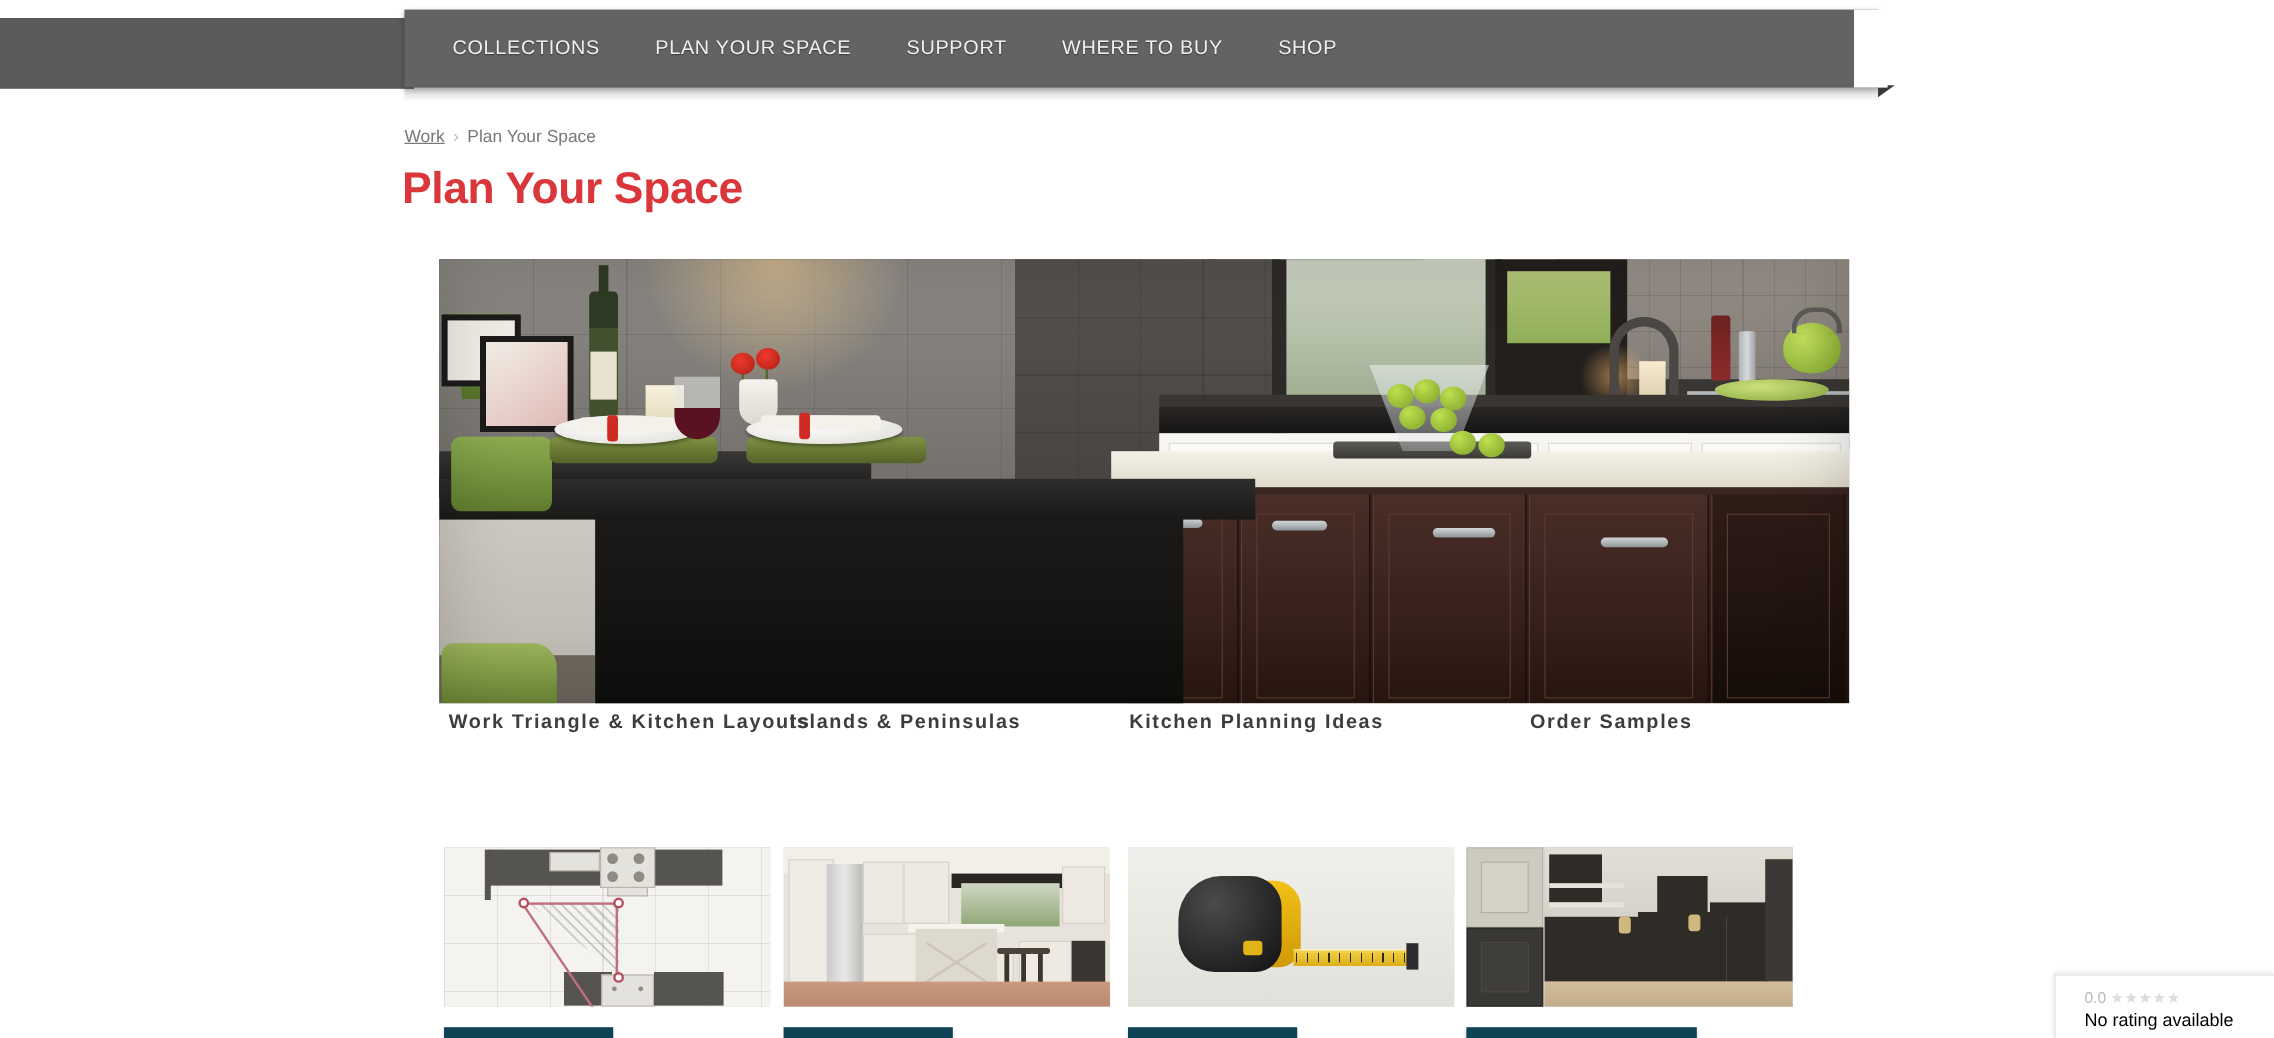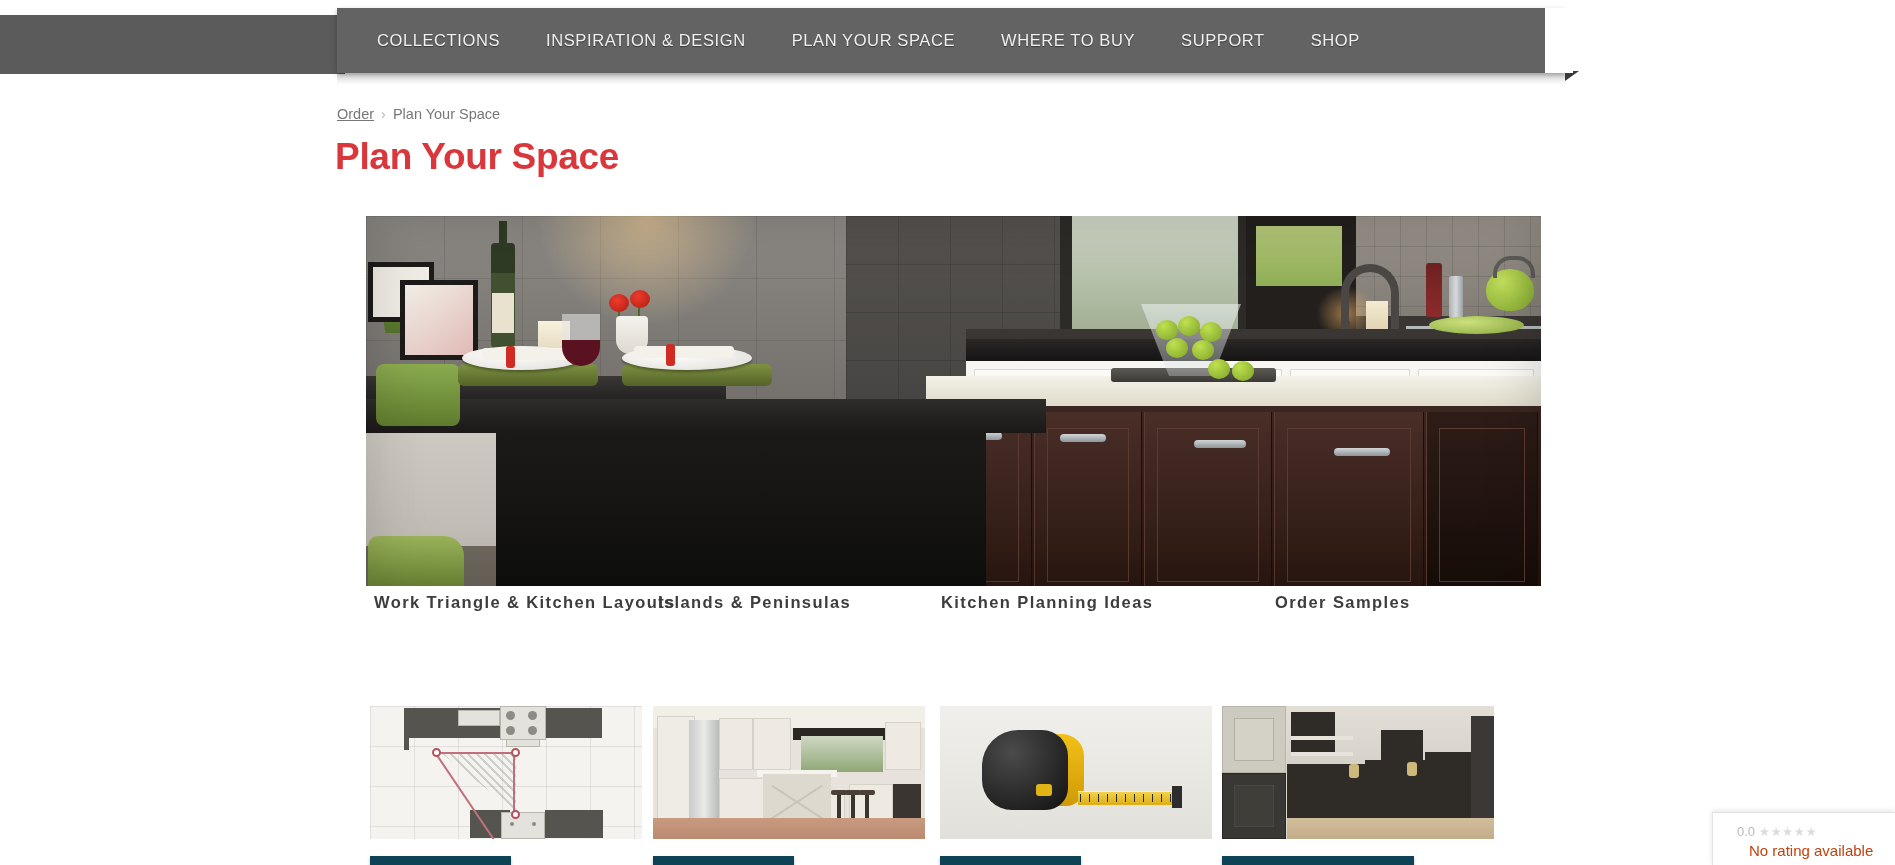--- a/index.html
+++ b/index.html
@@ -481,50 +481,49 @@
     border:1px solid #e2e2e2;
     border-right:none; border-bottom:none;
     box-shadow: 0 -1px 5px rgba(0,0,0,.12);
     padding: 12px 0 0 24px;
   }
   .grating .line1{
     font-size:13px; color:#b9b9b9; white-space:nowrap; line-height:14px;
   }
   .grating .stars{ color:#dcdcdc; letter-spacing:0.5px; font-size:12.5px; }
   .grating .line2{
-    font-size:15px; color:#c2410c; white-space:nowrap; margin-top:3px;margin-left:12px;
+    font-size:15px; color:#000000; white-space:nowrap; margin-top:3px;
   }
   .grating-edge{
     position:absolute; left:1712px; top:812px; width:6px; height:53px;
     background:#f3f3f3;
   }
 </style>
 </head>
 <body>
 
 <div class="page">
 
   <div class="nav-wrap">
     <div class="nav-left-stub"></div>
     <div class="nav-bar">
       <a class="nav-item">COLLECTIONS</a>
-      <a class="nav-item">INSPIRATION &amp; DESIGN</a>
       <a class="nav-item">PLAN YOUR SPACE</a>
+      <a class="nav-item">SUPPORT</a>
       <a class="nav-item">WHERE TO BUY</a>
-      <a class="nav-item">SUPPORT</a>
       <a class="nav-item">SHOP</a>
     </div>
     <div class="nav-tail"></div>
     <div class="nav-shadow-strip"></div>
   </div>
 
   <div class="content">
 
     <div class="breadcrumb">
-      <a>Order</a><span class="sep">›</span><span>Plan Your Space</span>
+      <a>Work</a><span class="sep">›</span><span>Plan Your Space</span>
     </div>
 
     <h1 class="page-title">Plan Your Space</h1>
 
     <div class="hero">
       <div class="hero-inner">
 
         <div class="rightroom"></div>
         <div class="r-window"></div>
         <div class="r-window-mull"></div>

